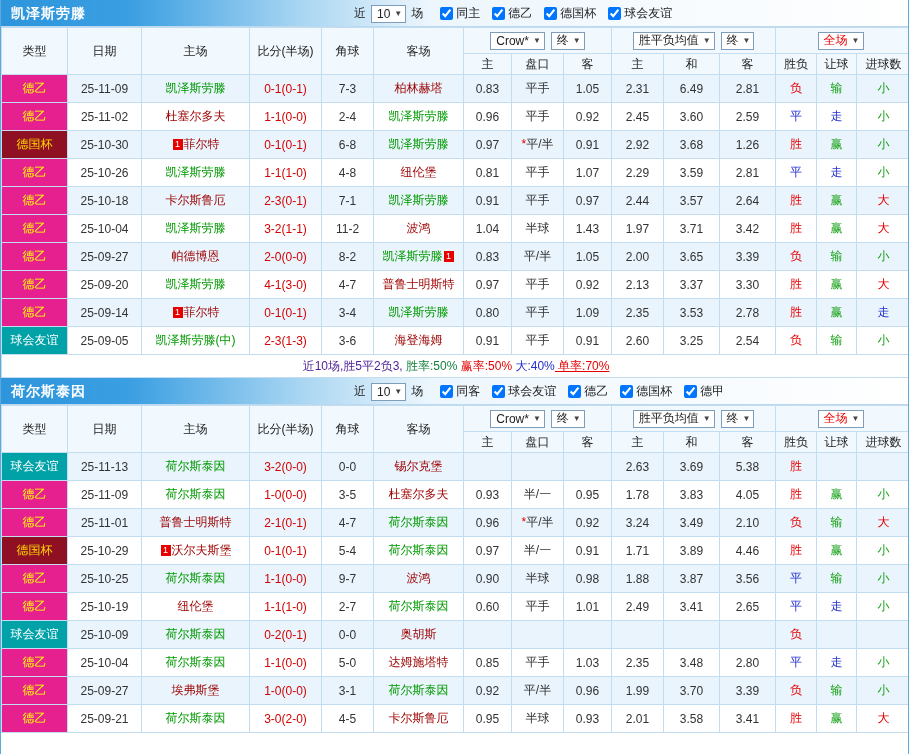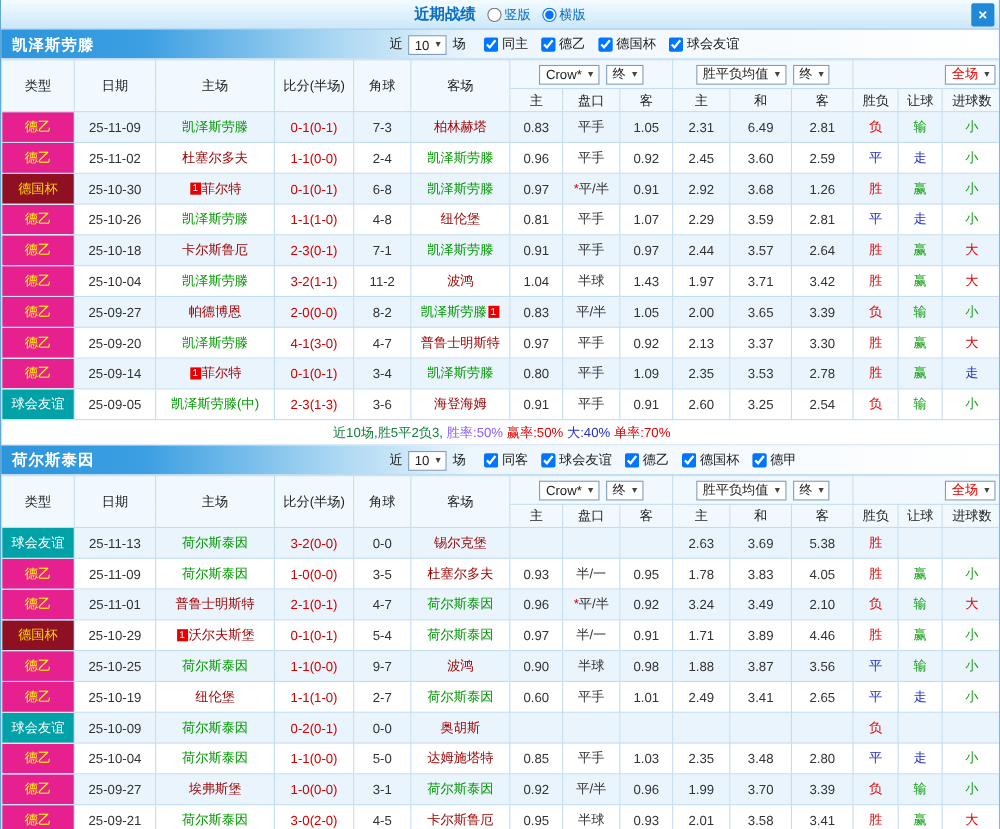--- a/index.html
+++ b/index.html
@@ -60,48 +60,36 @@
     font-size: 12px; font-weight: normal; overflow: hidden; white-space: nowrap;
   }
   thead th { background: #f2f9fe; color: #222; }
   thead tr.hr1 th { height: 26px; }
   thead tr.hr2 th { height: 21px; }
   tbody td { height: 28px; }
   tbody tr:nth-child(odd)  { background: #eaf4fc; }
   tbody tr:nth-child(even) { background: #ffffff; }
   tfoot td { height: 23px; background: #fff; }
   .selwrap { display: flex; align-items: center; justify-content: center; gap: 6px; }
-  .selwrap.right { justify-content: flex-end; padding-right: 5px; }
+  .selwrap.right { justify-content: center; padding-right: 5px; }
   .self { color: #009900; }
   .opp  { color: #9c0000; }
   .score { color: #d40000; }
   .badge {
     display: inline-block; background: #e60000; color: #fff;
     font-size: 9px; line-height: 11px; width: 10px; height: 11px;
     vertical-align: 1px; margin: 0 1px;
   }
   .star { color: #e60000; }
 </style>
 </head>
 <body>
 
 <div class="window">
 
-  <div class="titlebar">
-    <span class="title">近期战绩</span>
-    <label>
-      <input type="radio" name="layout-mode" style="">
-      <span>竖版</span>
-    </label>
-    <label>
-      <input type="radio" name="layout-mode" checked="" style="">
-      <span>横版</span>
-    </label>
-    <div class="closebtn">×</div>
-  </div>
 
   <div class="section">
     <div class="teambar">
       <span class="teamname">凯泽斯劳滕</span>
       <div class="filters">
           <span class="flbl">近</span>
           <span class="selectbox">
             <span>10</span>
             <span class="arr">▼</span>
           </span>
@@ -362,21 +350,21 @@
             <td>2.60</td>
             <td>3.25</td>
             <td>2.54</td>
             <td style="color: rgb(230, 0, 0);">负</td>
             <td style="color: rgb(21, 160, 21);">输</td>
             <td style="color: rgb(21, 160, 21);">小</td>
           </tr>
         </tbody>
       <tfoot>
         <tr>
-            <td colspan="15"><span style="color: #15803d;">近10场,胜5平2负3, </span><span style="color: #8b5cf6;">胜率:50%</span><span style="color: rgb(230, 0, 0);"> 赢率:50%</span><span style="color: rgb(36, 48, 204);"> 大:40%</span><span style="color: rgb(230, 0, 0);"> 单率:70%</span></td>
+            <td colspan="15"><span style="color: #4c1d95;">近10场,胜5平2负3, </span><span style="color: #15803d;">胜率:50%</span><span style="color: rgb(230, 0, 0);"> 赢率:50%</span><span style="color: rgb(36, 48, 204);"> 大:40%</span><span style="color: rgb(230, 0, 0); text-decoration: underline;"> 单率:70%</span></td>
           </tr>
       </tfoot>
     </table>
   </div>
 
   <div class="section">
     <div class="teambar">
       <span class="teamname">荷尔斯泰因</span>
       <div class="filters">
           <span class="flbl">近</span>

